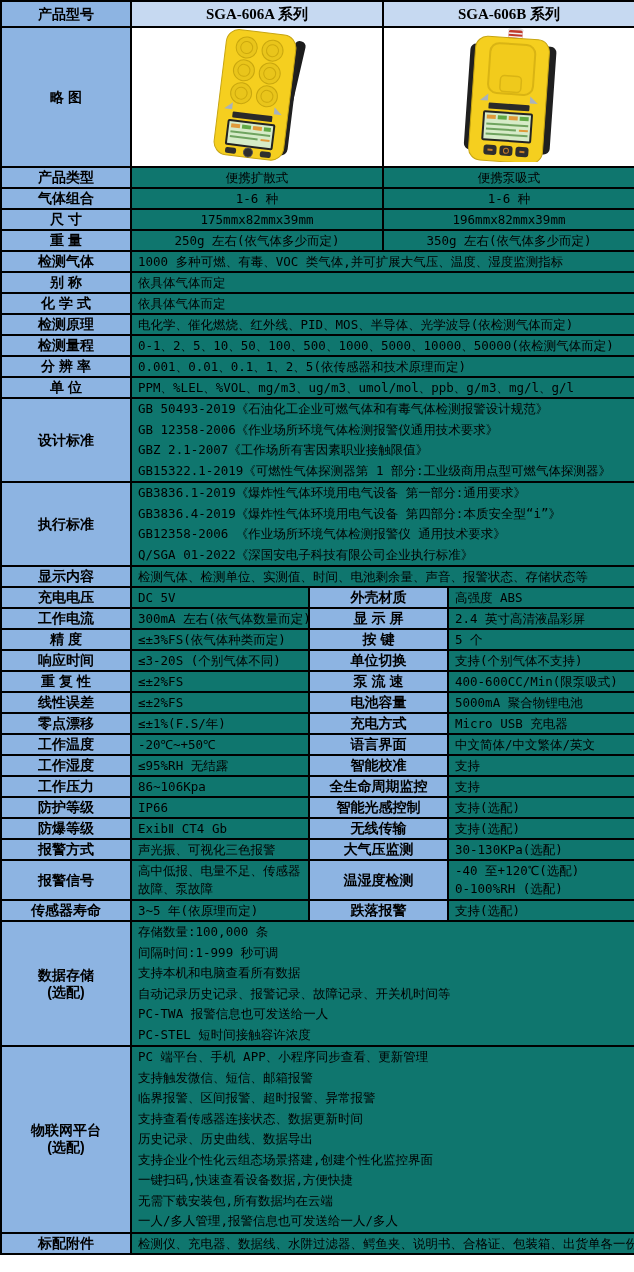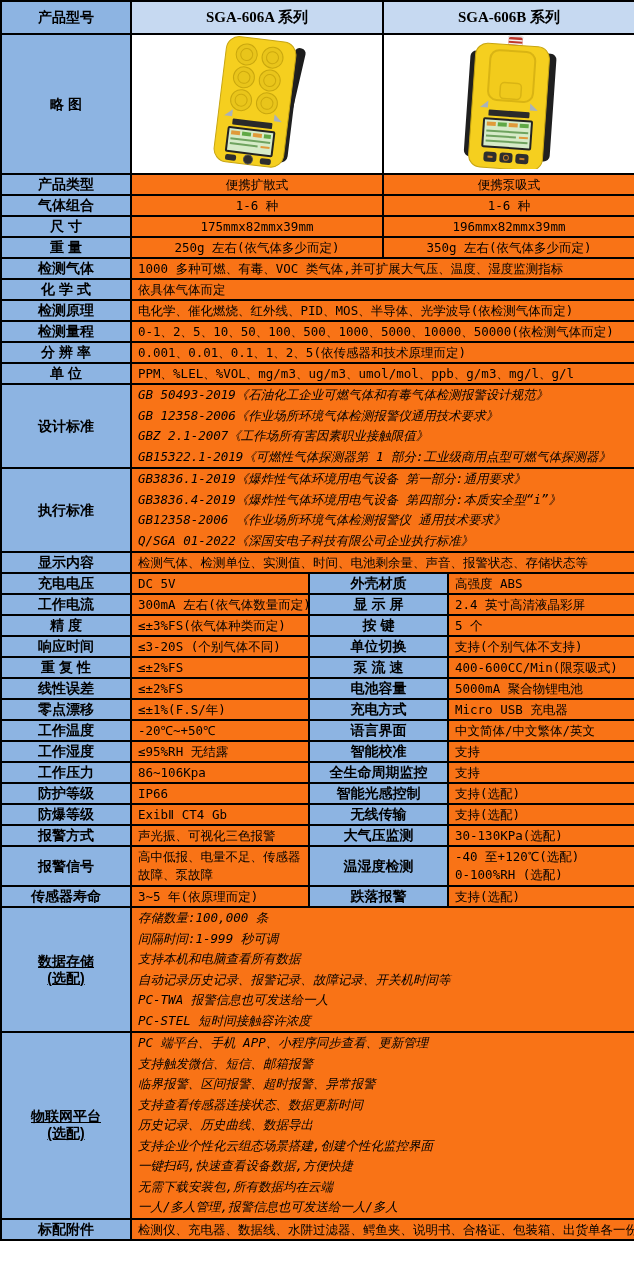--- a/index.html
+++ b/index.html
@@ -7,37 +7,37 @@
   body { width:634px; font-family:"Liberation Sans", sans-serif; color:#000; }
   table.spec {
     width:634px; table-layout:fixed; border-collapse:collapse;
     background:#C6D9F1;
   }
   table.spec td, table.spec th { border:2px solid #000000; vertical-align:middle; }
   th.lbl, th.mid {
     background:#8DB4E2; font-weight:bold; font-size:14px; text-align:center;
     font-family:"Liberation Sans", sans-serif; line-height:17px;
   }
-  th.pre { white-space:pre-line;text-decoration:underline; }
+  th.pre { white-space:pre-line; }
   td.hdr {
     background:#C6D9F1; font-weight:bold; font-size:15px; text-align:center;font-family:Liberation Serif, serif;
   }
   td.val {
-    background:#f97316; font-size:12.5px; padding:0 6px;
+    background:#0f766e; font-size:12.5px; padding:0 6px;
     font-family:"DejaVu Sans Mono","Liberation Sans",sans-serif;
     white-space:nowrap; overflow:hidden; line-height:19px;
   }
   td.val.c { text-align:center; }
   td.val.wrap { white-space:normal; line-height:18px; }
   td.img { background:#ffffff; text-align:center; padding:0; overflow:hidden; }
-  tr.rh  { height:33px; }
+  tr.rh  { height:26px; }
   tr.rimg{ height:134px;margin-top:26px; }
   tr.rs  { height:20px;margin-top:36px; }
   tr.r2  { height:40px;margin-top:44px; }
-  .ln { height:20.5px; line-height:20.5px; white-space:nowrap; overflow:hidden;font-style:italic; }
+  .ln { height:20.5px; line-height:20.5px; white-space:nowrap; overflow:hidden; }
 </style>
 </head>
 <body>
 
 <table class="spec">
   <colgroup>
     <col style="width:130px">
       <col style="width:178px">
       <col style="width:74px">
       <col style="width:65px">
@@ -166,20 +166,24 @@
     <th class="lbl">重  量</th>
     <td class="val c" colspan="2">250g 左右(依气体多少而定)</td>
     <td class="val c" colspan="2">350g 左右(依气体多少而定)</td>
   </tr>
 
   <tr class="rs">
     <th class="lbl">检测气体</th>
     <td class="val" colspan="4">1000 多种可燃、有毒、VOC 类气体,并可扩展大气压、温度、湿度监测指标</td>
   </tr>
   <tr class="rs">
+    <th class="lbl">别  称</th>
+    <td class="val" colspan="4">依具体气体而定</td>
+  </tr>
+  <tr class="rs">
     <th class="lbl">化 学 式</th>
     <td class="val" colspan="4">依具体气体而定</td>
   </tr>
   <tr class="rs">
     <th class="lbl">检测原理</th>
     <td class="val" colspan="4">电化学、催化燃烧、红外线、PID、MOS、半导体、光学波导(依检测气体而定)</td>
   </tr>
   <tr class="rs">
     <th class="lbl">检测量程</th>
     <td class="val" colspan="4">0-1、2、5、10、50、100、500、1000、5000、10000、50000(依检测气体而定)</td>

